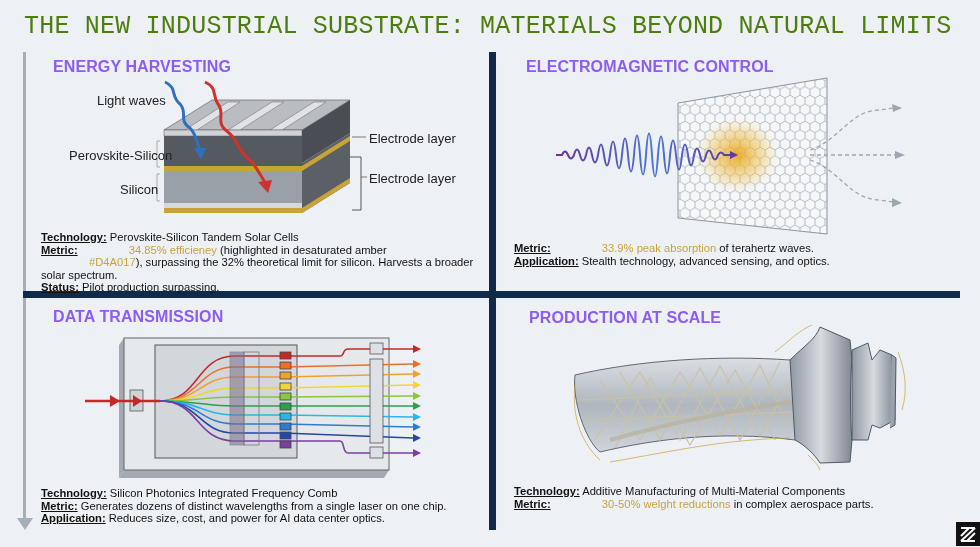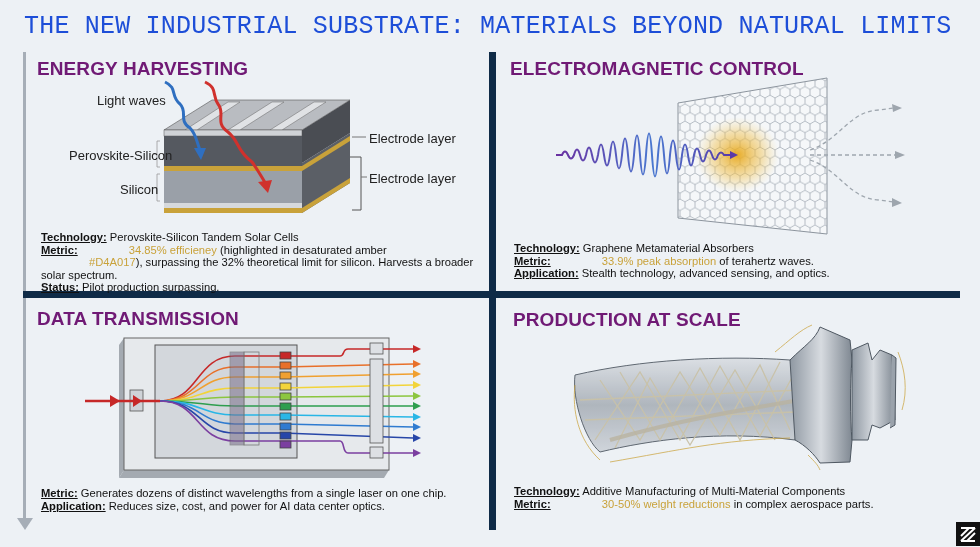--- a/index.html
+++ b/index.html
@@ -1,23 +1,23 @@
 <!DOCTYPE html>
 <html><head>
 <meta charset="utf-8">
 <style>
   * { margin: 0; padding: 0; box-sizing: border-box; }
   html, body { width: 980px; height: 547px; overflow: hidden; }
   body { background: #edf1f5; font-family: "Liberation Sans", sans-serif; color: #111; position: relative; }
-  .title { position: absolute; left: 24px; top: 12px; font-family: "Liberation Mono", "DejaVu Sans Mono", monospace; font-size: 25px; letter-spacing: 0.2px; color: #1d4ed8; white-space: nowrap; }
+  .title { position: absolute; left: 24px; top: 12px; font-family: "Liberation Mono", "DejaVu Sans Mono", monospace; font-size: 25px; letter-spacing: 0.2px; color: #4d7c0f; white-space: nowrap; }
   .vline-left { position: absolute; left: 23px; top: 52px; width: 3px; height: 470px; background: #a6aeb7; }
   .arrow-down { position: absolute; left: 17px; top: 518px; width: 0; height: 0; border-left: 8px solid transparent; border-right: 8px solid transparent; border-top: 12px solid #a6aeb7; }
   .vdivider { position: absolute; left: 489px; top: 52px; width: 7px; height: 478px; background: #0f2b47; }
   .hdivider { position: absolute; left: 23px; top: 291px; width: 937px; height: 7px; background: #0f2b47; }
-  .q-title { position: absolute; font-weight: bold; font-size: 19px; color: #701a75; white-space: nowrap; letter-spacing: 0.1px; }
+  .q-title { position: absolute; font-weight: bold; font-size: 16px; color: #8b5cf6; white-space: nowrap; letter-spacing: 0.1px; margin-left: 16px; }
   .desc { position: absolute; font-size: 11.2px; line-height: 12.6px; color: #111; }
   .desc b { font-weight: bold; text-decoration: underline; }
   .hl { color: #c9a23a; margin-left: 48px; }
   .label { position: absolute; font-size: 13px; color: #222; white-space: nowrap; }
   svg { position: absolute; overflow: visible; }
   .logo { position: absolute; left: 956px; top: 522px; width: 24px; height: 24px; background: #111; }
 </style>
 </head>
 <body>
 
@@ -104,21 +104,20 @@
     <polygon points="730,151 738,155 730,159" fill="#5a3aa8"></polygon>
     <path d="M810,150 C840,140 850,110 880,110 L893,108" fill="none" stroke="#9ea6ae" stroke-width="1.3" stroke-dasharray="4,3"></path>
     <polygon points="892,104 902,108 893,112" fill="#9ea6ae"></polygon>
     <line x1="810" y1="155" x2="895" y2="155" stroke="#9ea6ae" stroke-width="1.3" stroke-dasharray="4,3"></line>
     <polygon points="895,151 905,155 895,159" fill="#9ea6ae"></polygon>
     <path d="M810,160 C840,170 850,200 880,200 L893,202" fill="none" stroke="#9ea6ae" stroke-width="1.3" stroke-dasharray="4,3"></path>
     <polygon points="892,198 902,203 892,207" fill="#9ea6ae"></polygon>
   </svg>
 
   <div class="desc" style="left:514px;top:242px;width:440px;">
-    <div><b>Technology:</b> <span>Graphene Metamaterial Absorbers</span></div>
     <div><b>Metric:</b> <span class="hl">33.9% peak absorption</span> <span>of terahertz waves.</span></div>
     <div><b>Application:</b> <span>Stealth technology, advanced sensing, and optics.</span></div>
   </div>
 </div>
 
 <div>
   <div class="q-title" style="left:37px;top:308px;">DATA TRANSMISSION</div>
 
   <svg width="980" height="547" style="left:0;top:0;">
     <polygon points="119,345 124,338 124,470 119,478" fill="#a4aab1"></polygon>
@@ -166,20 +165,21 @@
       <polygon points="413,392 421,396 413,400" fill="#8cc63f"></polygon>
       <polygon points="413,402 421,406 413,410" fill="#2e9e4f"></polygon>
       <polygon points="413,413 421,417 413,421" fill="#29b6e6"></polygon>
       <polygon points="413,423 421,427 413,431" fill="#2f7bd0"></polygon>
       <polygon points="413,434 421,438 413,442" fill="#2746a8"></polygon>
       <polygon points="413,449 421,453 413,457" fill="#7b3fa0"></polygon>
     </g>
   </svg>
 
   <div class="desc" style="left:41px;top:487px;width:440px;">
+    <div><b>Technology:</b> <span>Silicon Photonics Integrated Frequency Comb</span></div>
     <div><b>Metric:</b> <span>Generates dozens of distinct wavelengths from a single laser on one chip.</span></div>
     <div><b>Application:</b> <span>Reduces size, cost, and power for AI data center optics.</span></div>
   </div>
 </div>
 
 <div>
   <div class="q-title" style="left:513px;top:309px;">PRODUCTION AT SCALE</div>
 
   <svg width="980" height="547" style="left:0;top:0;">
     <defs>

